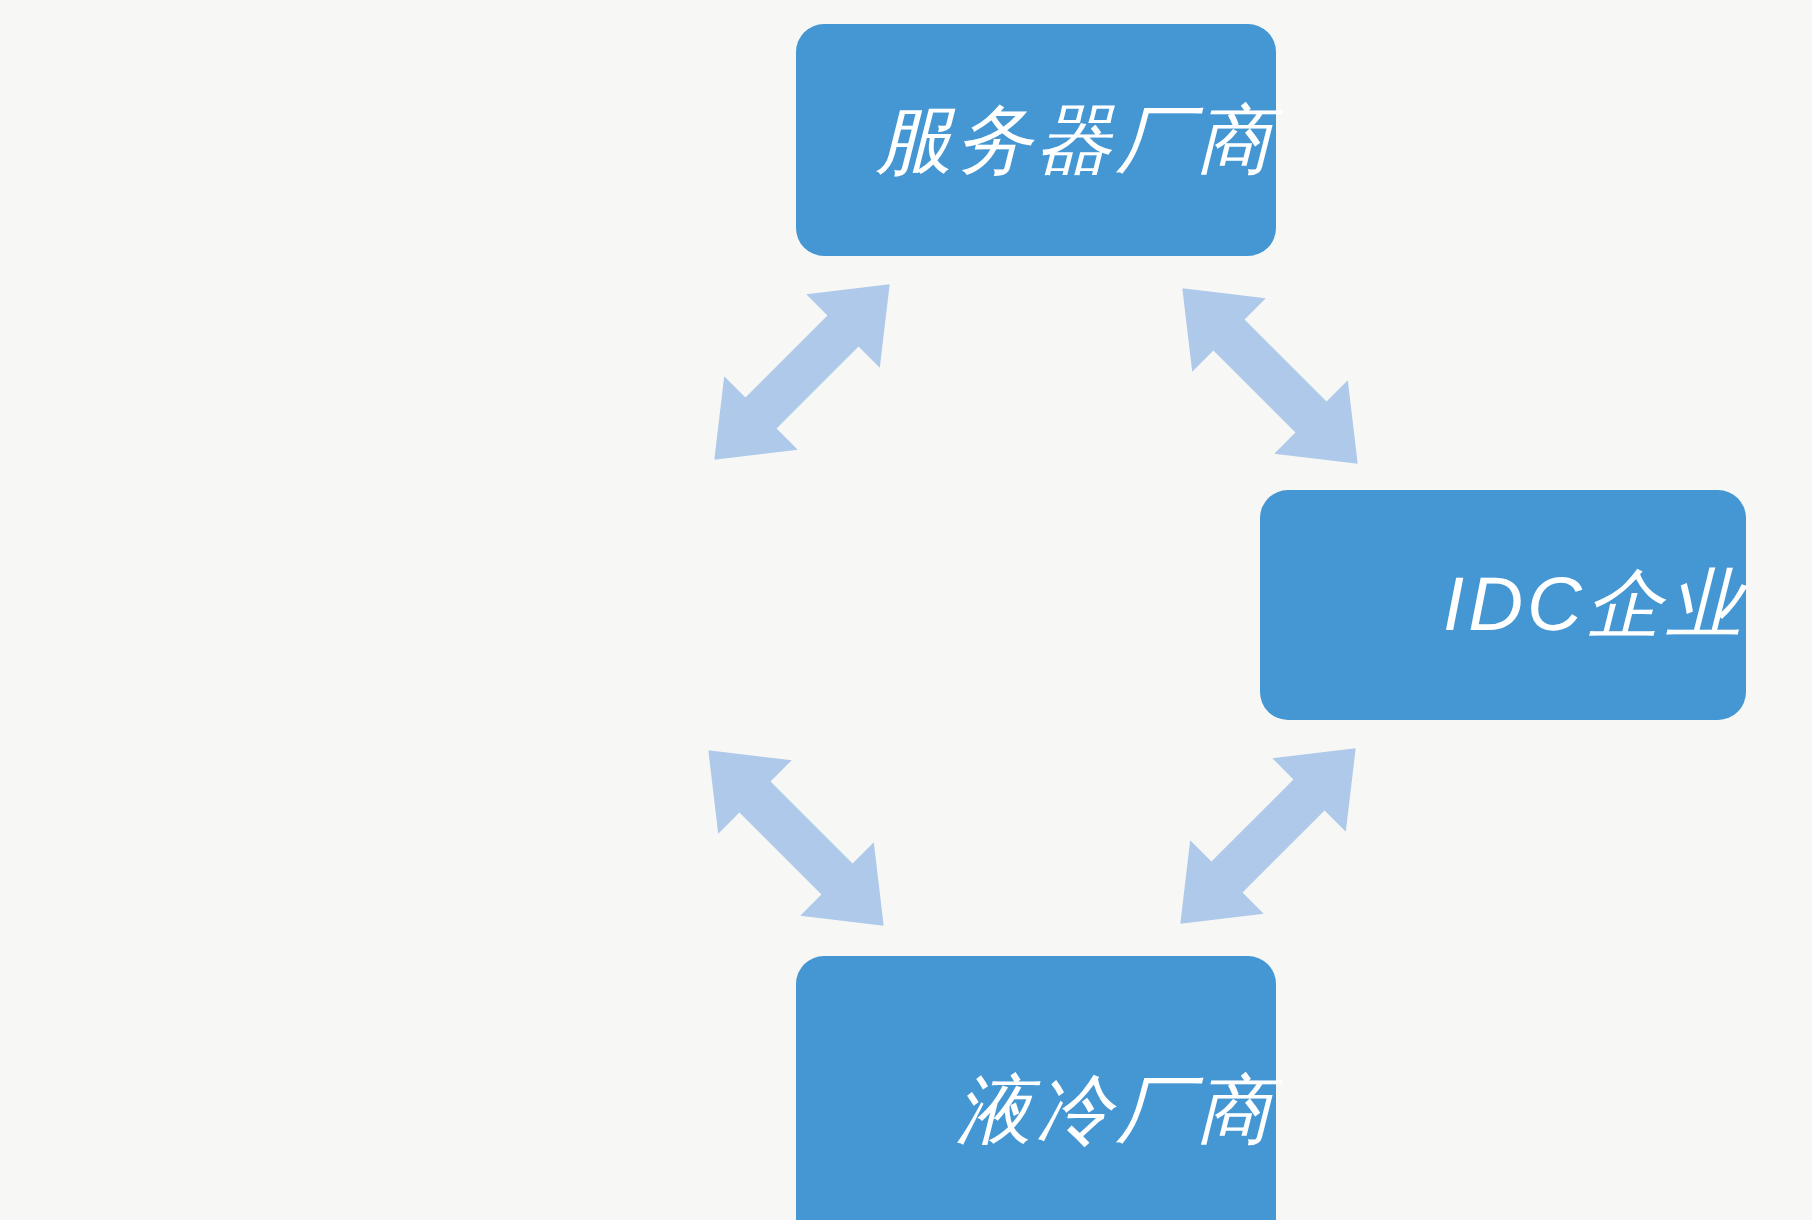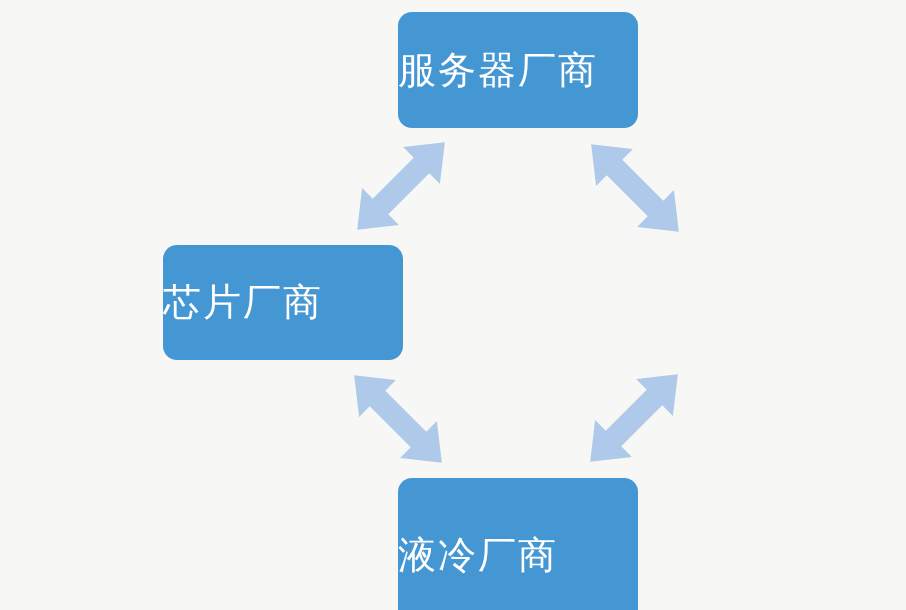--- a/index.html
+++ b/index.html
@@ -18,21 +18,22 @@
     width: 906px; height: 610px;
     background: var(--bg-color);
     overflow: hidden;
   }
   .node {
     position: absolute;
     background: var(--node-color);
     border-radius: 14px;
     display: flex;
     align-items: center;
-    justify-content: flex-start;
+    justify-content: flex-end;
+    font-style: italic;
   }
   .node .label {
     color: var(--text-color);
     font-size: 38px;
     font-weight: 400;
     letter-spacing: 2px;
     white-space: nowrap;
   }
   .node-top    { left: 398px; top: 12px;  width: 240px; height: 116px; }
   .node-left   { left: 163px; top: 245px; width: 240px; height: 115px; }
@@ -51,24 +52,24 @@
 </style>
 </head>
 <body>
 
 <div class="canvas">
 
   <div class="node node-top">
     <span class="label">服务器厂商</span>
   </div>
 
-  <div class="node node-left">
-    <span class="label">芯片厂商</span>
+
+  <div class="node node-right">
+    <span class="label">IDC企业</span>
   </div>
-
 
   <div class="node node-bottom">
     <span class="label">液冷厂商</span>
   </div>
 
   <div class="arrow arrow-tl">
     <svg viewBox="0 0 124 56">
       <polygon points="0,28 33,2 33,17 91,17 91,2 124,28 91,54 91,39 33,39 33,54" fill="#aec9e9"></polygon>
     </svg>
   </div>

